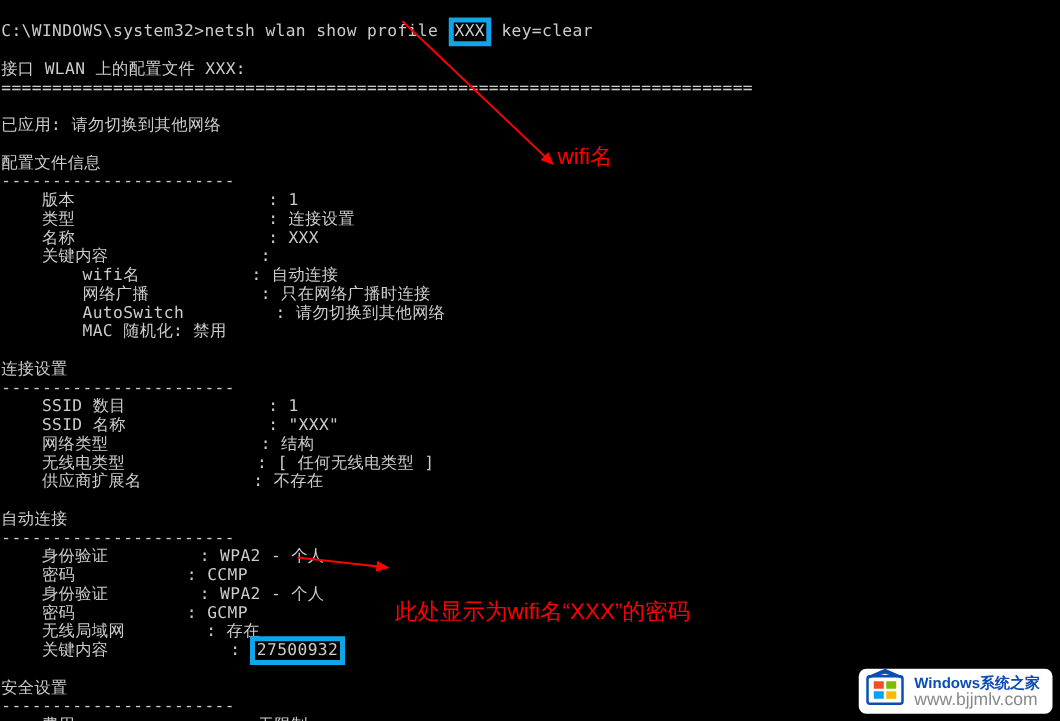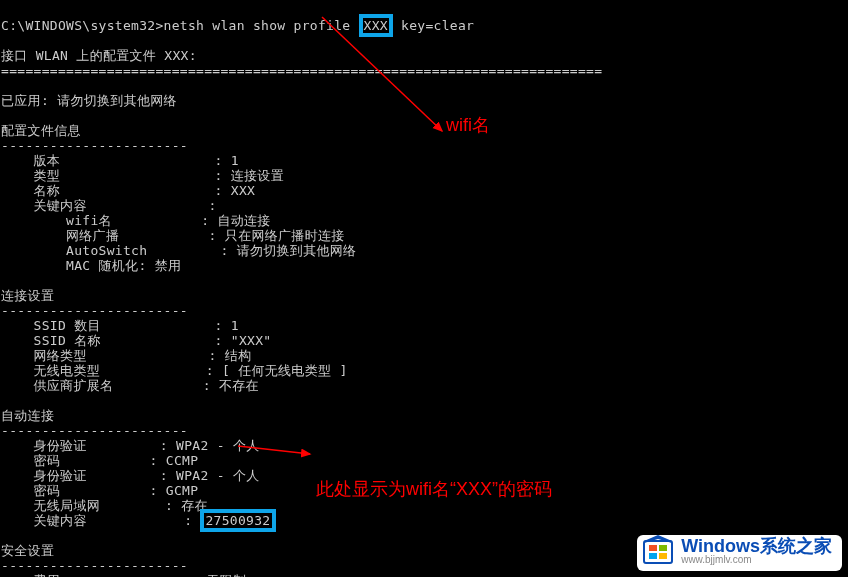--- a/index.html
+++ b/index.html
@@ -40,26 +40,26 @@
       right: 6px;
       bottom: 6px;
       background: #fff;
       border-radius: 6px 6px 6px 6px;
       padding: 4px 10px 4px 44px;
       font-family: "Microsoft YaHei", sans-serif;
       box-shadow: 0 0 3px rgba(0,0,0,.3);
     }
     .watermark .wm-title {
       color: #0a4db5;
-      font-size: 18px;
+      font-size: 12px;
       font-weight: 600;
     }
     .watermark .wm-url {
       color: #888;
-      font-size: 10px;
+      font-size: 14px;
       margin-top: -2px;
     }
     .wm-logo {
       position: absolute;
       left: 2px;
       top: -4px;
       width: 40px;
       height: 40px;
     }
   </style>

